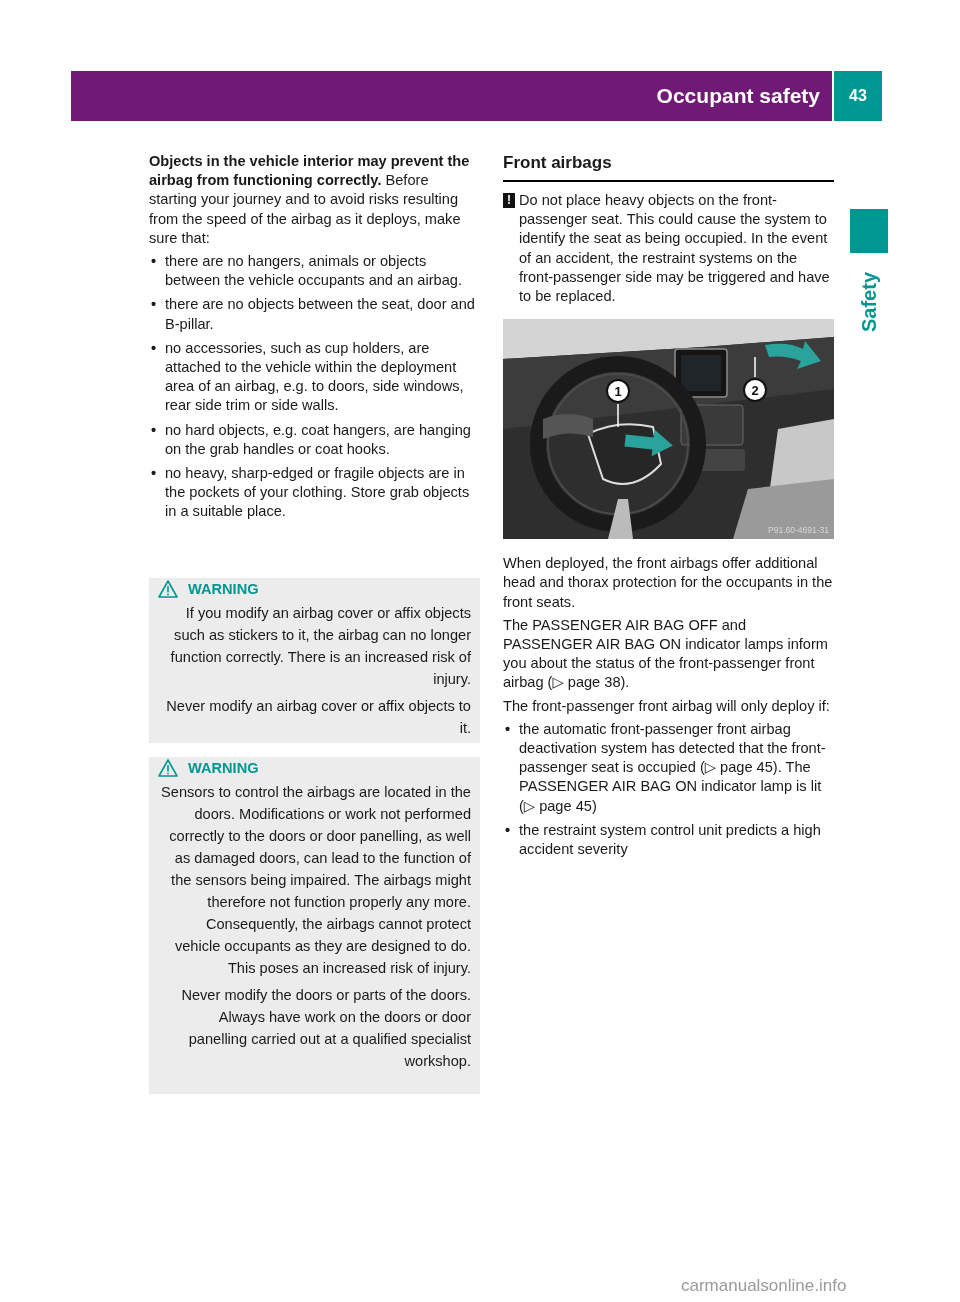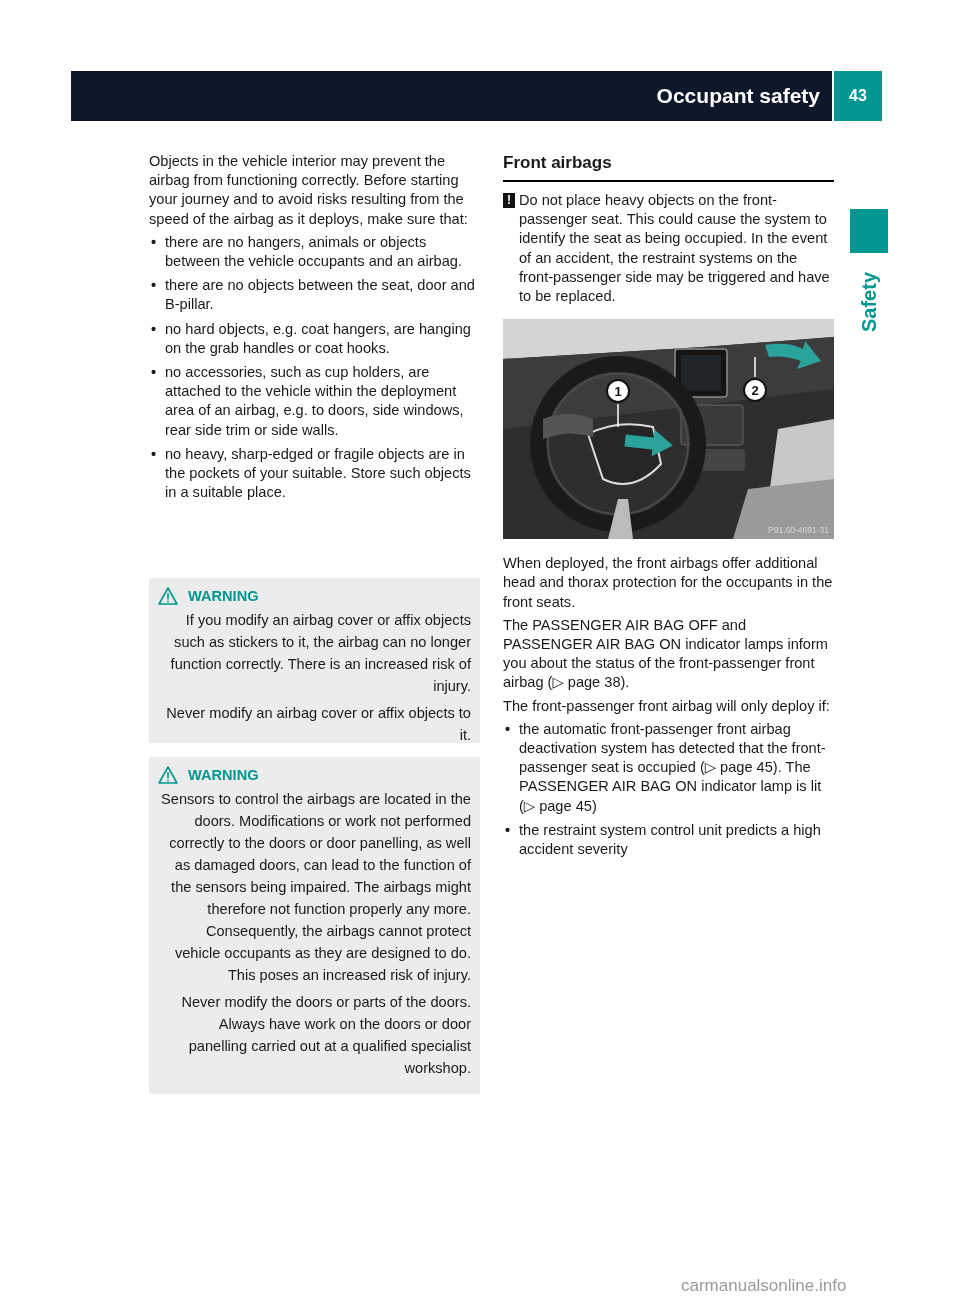--- a/index.html
+++ b/index.html
@@ -1,39 +1,39 @@
 <!DOCTYPE html>
 <html><head>
 <meta charset="utf-8">
 <style>
   html, body { margin: 0; padding: 0; background: #ffffff; }
   body { width: 960px; height: 1302px; position: relative; overflow: hidden;
          font-family: "Liberation Sans", "DejaVu Sans", sans-serif; color: #1a1a1a; }
   .hdr { position: absolute; left: 71px; top: 71px; height: 50px; display: flex; }
-  .hdr-title { width: 761px; background: #0f172a; color: #fff; font-weight: bold;
+  .hdr-title { width: 761px; background: #701a75; color: #fff; font-weight: bold;
                font-size: 21px; display: flex; align-items: center; justify-content: flex-end;
                padding-right: 12px; box-sizing: border-box; }
   .hdr-sep { width: 2px; background: #ffffff; }
   .hdr-page { width: 48px; background: #009691; color: #fff; font-weight: bold; font-size: 16px;
               display: flex; align-items: center; justify-content: center; }
   .sidetab-block { position: absolute; left: 850px; top: 209px; width: 38px; height: 44px; background: #009691; }
   .sidetab-label { position: absolute; left: 850px; top: 262px; width: 38px; height: 80px; }
   .sidetab-label span { position: absolute; left: 50%; top: 50%; transform: translate(-50%,-50%) rotate(-90deg);
                         color: #009691; font-weight: bold; font-size: 20px; white-space: nowrap; }
   .col { position: absolute; font-size: 14.6px; line-height: 19.2px; }
   .col-left { left: 149px; top: 152px; width: 331px; }
   .col-right { left: 503px; top: 152px; width: 331px; }
   .indent { padding-left: 16px; }
   p { margin: 0 0 4px 0; }
-  .bold { font-weight: normal; }
+  .bold { font-weight: bold; }
   ul.bul { list-style: none; margin: 2px 0 0 0; padding: 0; }
   ul.bul li { position: relative; padding-left: 16px; margin-bottom: 5px; }
   ul.bul li::before { content: "\2022"; position: absolute; left: 2px; top: 0; font-weight: bold; }
   .warn { position: absolute; left: 149px; width: 331px; background: #ebeceb; box-sizing: border-box;
-          padding: 7px 9px 8px 9px; font-size: 14.6px; line-height: 22px; }
+          padding: 0 9px 8px 9px; font-size: 14.6px; line-height: 22px; }
   .warn-1 { top: 578px; height: 165px; }
   .warn-2 { top: 757px; height: 337px; }
   .warn-head { display: flex; align-items: center; color: #009691; font-weight: bold; font-size: 14.6px; margin-bottom: 2px; }
   .warn-head svg { margin-right: 10px; }
   .warn p { margin: 0 0 5px 0; text-align: right; }
   .section-title { font-weight: bold; font-size: 17px; line-height: 22px; padding-bottom: 6px;
                    border-bottom: 2px solid #000000; margin-bottom: 9px; }
   .notice { position: relative; padding-left: 16px; }
   .notice-icon { position: absolute; left: 0; top: 2px; width: 12px; height: 15px; background: #111;
                  color: #fff; font-weight: bold; font-size: 12px; line-height: 15px; text-align: center; }
@@ -56,23 +56,23 @@
 <div class="sidetab-block"></div>
 <div class="sidetab-label">
   <span>Safety</span>
 </div>
 
 <div class="col col-left">
   <p><span class="bold">Objects in the vehicle interior may prevent the airbag from functioning correctly.</span><span> Before starting your journey and to avoid risks resulting from the speed of the airbag as it deploys, make sure that:</span></p>
   <ul class="bul">
     <li>there are no hangers, animals or objects between the vehicle occupants and an airbag.</li>
     <li>there are no objects between the seat, door and B-pillar.</li>
+    <li>no accessories, such as cup holders, are attached to the vehicle within the deployment area of an airbag, e.g. to doors, side windows, rear side trim or side walls.</li>
     <li>no hard objects, e.g. coat hangers, are hanging on the grab handles or coat hooks.</li>
-    <li>no accessories, such as cup holders, are attached to the vehicle within the deployment area of an airbag, e.g. to doors, side windows, rear side trim or side walls.</li>
-    <li>no heavy, sharp-edged or fragile objects are in the pockets of your suitable. Store such objects in a suitable place.</li>
+    <li>no heavy, sharp-edged or fragile objects are in the pockets of your clothing. Store grab objects in a suitable place.</li>
   </ul>
 </div>
 
 <div class="warn warn-1">
   <div class="warn-head">
     <svg width="20" height="18" viewBox="0 0 20 18">
         <path d="M10 1 L19 17 L1 17 Z" fill="none" stroke="#009691" stroke-width="1.6" stroke-linejoin="round"></path>
         <rect x="9.2" y="6" width="1.6" height="6.5" fill="#009691"></rect>
         <rect x="9.2" y="13.8" width="1.6" height="1.6" fill="#009691"></rect>
       </svg>

